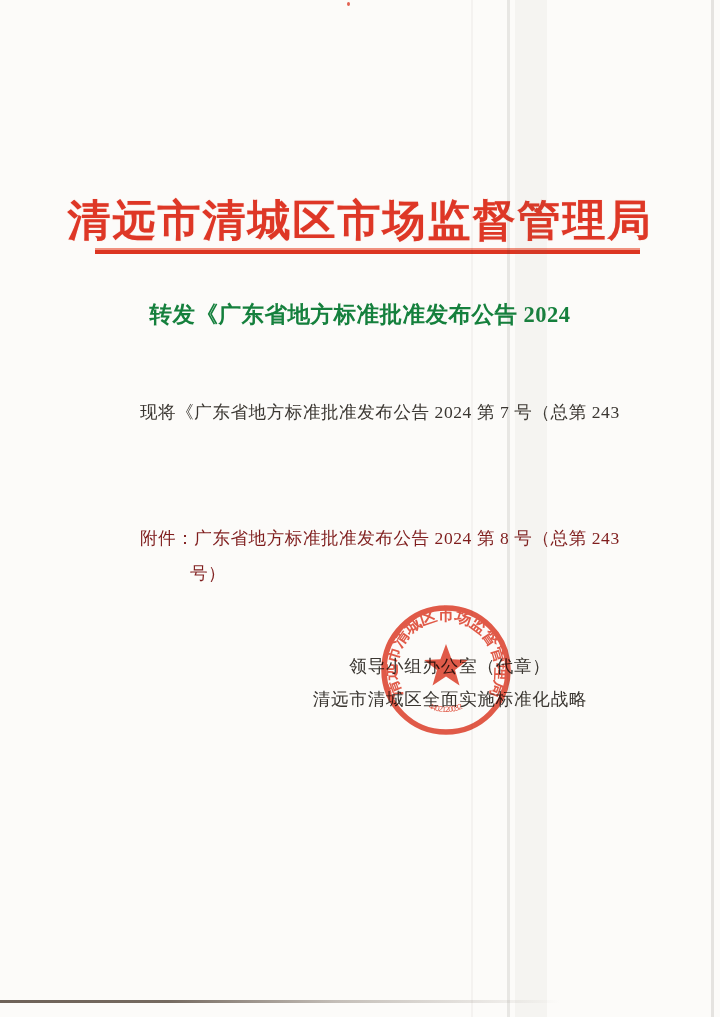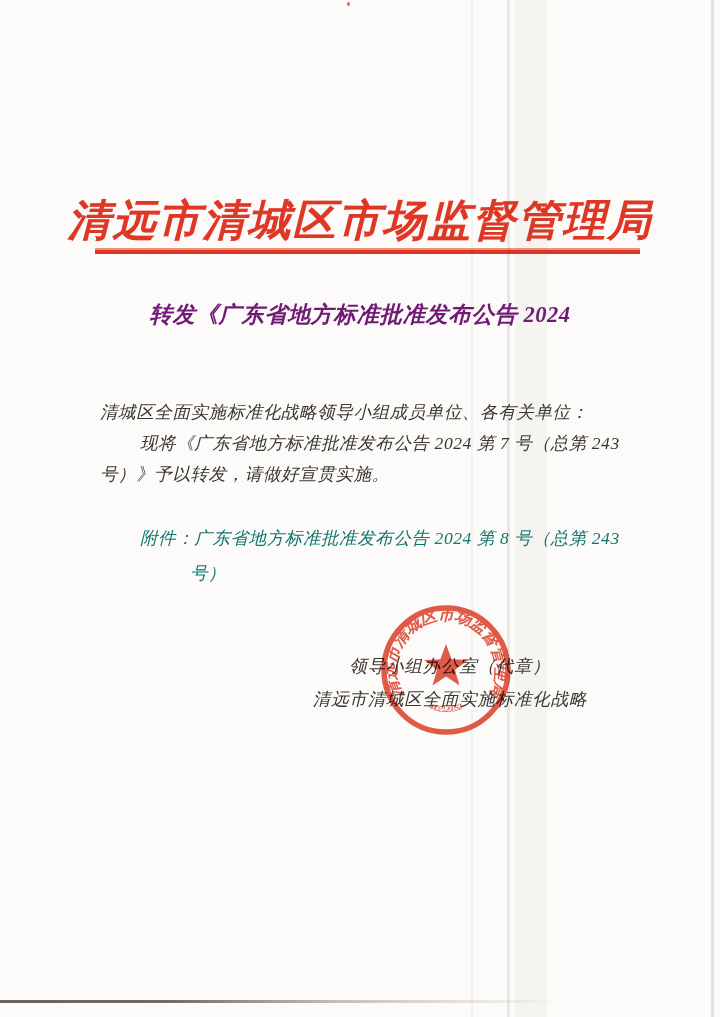--- a/index.html
+++ b/index.html
@@ -3,21 +3,20 @@
 <meta charset="utf-8">
 <style>
   html,body{margin:0;padding:0;background:#9a9a9a;}
   .page{
     position:relative;
     width:720px;height:1017px;
     margin:0 auto;
     background:#fcfbf9;
     overflow:hidden;
     font-family:"Liberation Serif","DejaVu Serif",serif;
-    font-style:italic;
   }
   
   .letterhead{
     position:absolute;left:0;right:0;top:192px;
     text-align:center;
     font-size:43px;font-weight:700;
     letter-spacing:2px;
     color:#de3726;
     white-space:nowrap;
     text-shadow:0 0 1px rgba(225,70,45,.35);
@@ -27,33 +26,33 @@
     width:545px;height:4px;
     background:#dc3522;
     box-shadow:0 -2px 0 rgba(236,110,85,.75);
   }
   
   .doc-title{
     position:absolute;left:0;right:0;top:299px;
     text-align:center;
     font-size:22.5px;font-weight:700;
     line-height:31px;letter-spacing:.5px;
-    color:#701a75;
+    color:#15803d;
   }
   
   .body-block{
     position:absolute;left:100px;top:397px;width:528px;
     font-size:17.5px;line-height:31px;letter-spacing:.6px;
     color:#3a3631;
   }
   .body-block .indent{ text-indent:40px; white-space:nowrap; }
   .attach-block{
     position:absolute;left:140px;top:521px;width:490px;
     font-size:17.5px;line-height:35px;letter-spacing:.6px;
-    color:#0f766e;
+    color:#7f1d1d;
   }
   .attach-block .attach-cont{ margin-left:50px; }
   
   .signature{
     position:absolute;left:270px;top:650px;width:360px;
     text-align:center;
     font-size:17.5px;line-height:32.5px;letter-spacing:.8px;
     color:#3a3631;
   }
   
@@ -81,23 +80,21 @@
 <div class="page">
 
   <div class="letterhead">清远市清城区市场监督管理局</div>
   <div class="red-rule"></div>
 
   <div class="doc-title">
     <div>转发《广东省地方标准批准发布公告 2024</div>
   </div>
 
   <div class="body-block">
-    <div>清城区全面实施标准化战略领导小组成员单位、各有关单位：</div>
     <div class="indent">现将《广东省地方标准批准发布公告 2024 第 7 号（总第 243</div>
-    <div>号）》予以转发，请做好宣贯实施。</div>
   </div>
 
   <div class="attach-block">
     <div>附件：广东省地方标准批准发布公告 2024 第 8 号（总第 243</div>
     <div class="attach-cont">号）</div>
   </div>
 
   <div class="signature">
     <div>领导小组办公室（代章）</div>
     <div>清远市清城区全面实施标准化战略</div>

